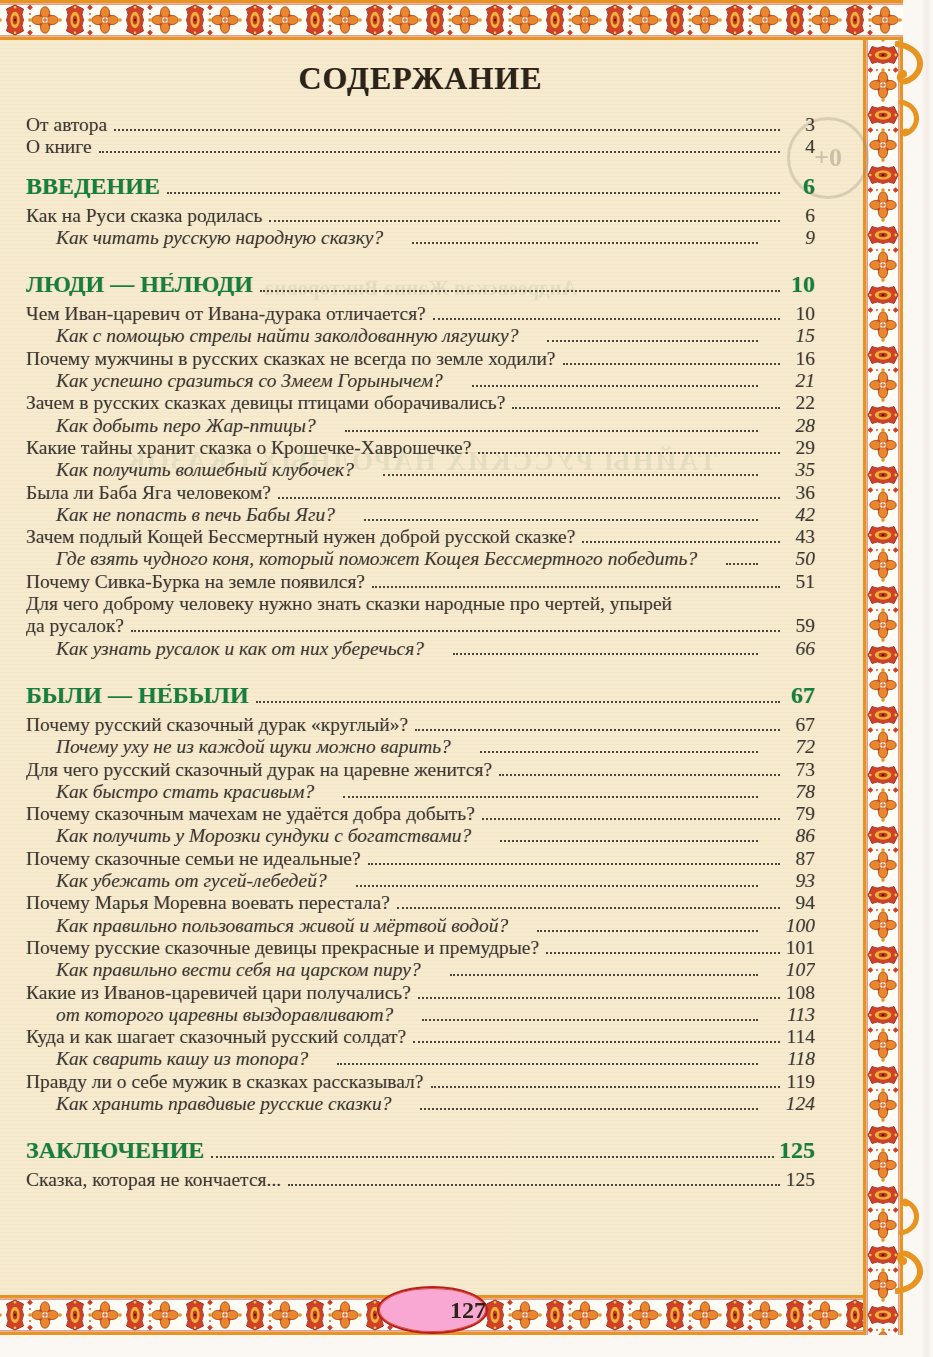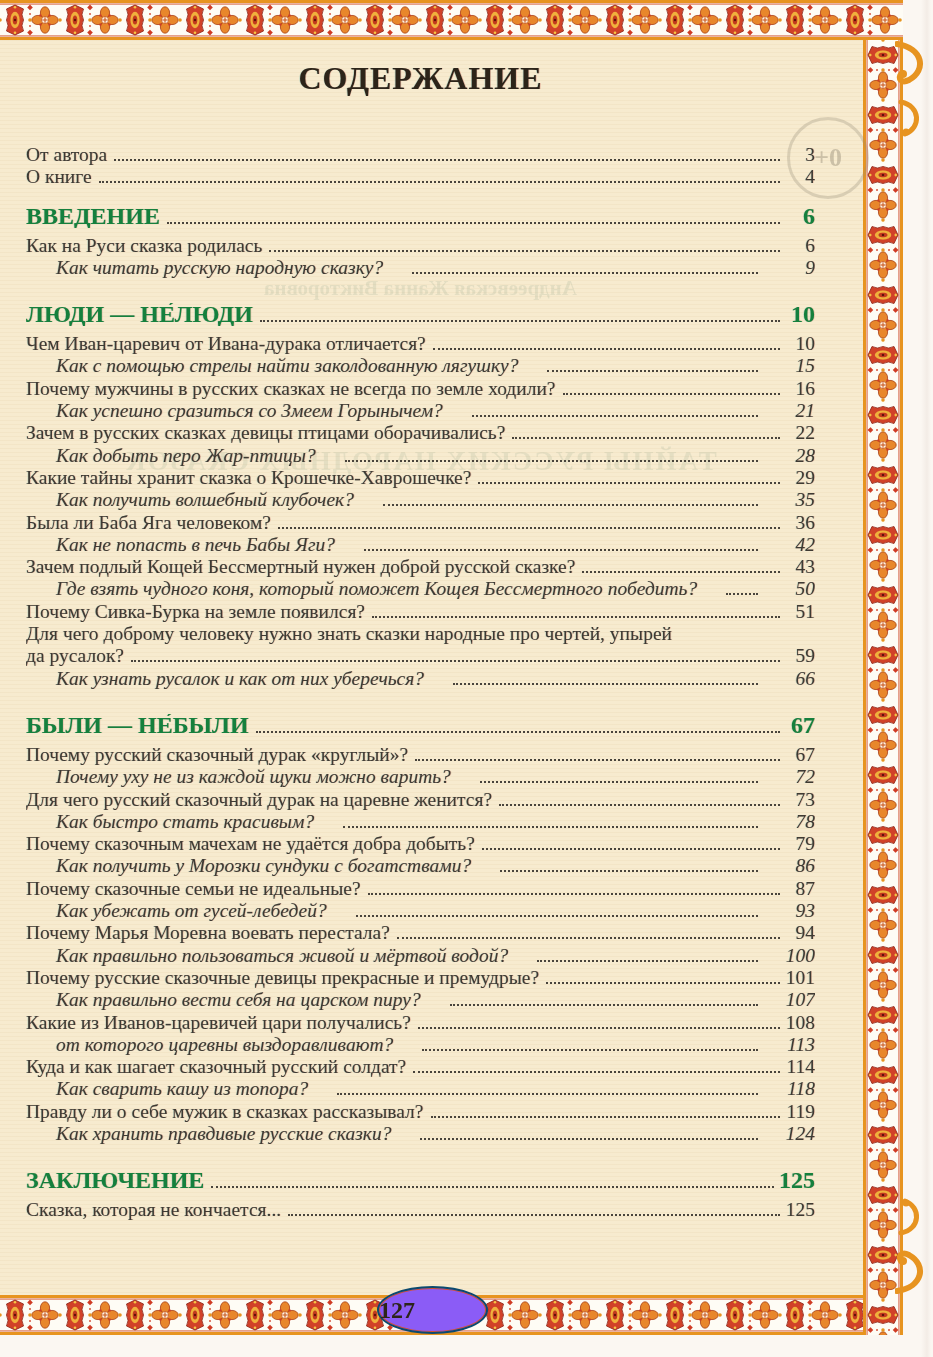--- a/index.html
+++ b/index.html
@@ -15,36 +15,36 @@
   
   .band{position:absolute;display:block;}
   .band-top{left:0;top:0;}
   .band-bottom{left:0;top:1295px;}
   .band-right{left:863px;top:40px;}
   .corner{position:absolute;}
   
   .title{position:absolute;left:26px;top:60px;width:789px;text-align:center;
       font-size:32px;font-weight:bold;letter-spacing:1px;color:#2c2419;
       text-shadow:0.7px 0 rgba(180,50,40,.30), -0.7px 0 rgba(0,140,150,.22);}
-  .toc{position:absolute;left:26px;top:144px;width:789px;color:#3e3a33;
+  .toc{position:absolute;left:26px;top:114px;width:789px;color:#3e3a33;
       font-size:19.5px;}
   .row{display:flex;align-items:baseline;line-height:22.3px;white-space:nowrap;overflow:hidden;
       text-shadow:0.7px 0 rgba(180,50,40,.22), -0.7px 0 rgba(0,140,150,.18);}
   .row .t{flex:0 0 auto;}
   .row .dots{flex:1 1 auto;min-width:16px;border-bottom:2.4px dotted #49443c;
       margin:0 5px 4px 7px;}
   .row .pg{flex:0 0 auto;min-width:30px;text-align:right;}
   .row.sub{padding-left:30px;font-style:italic;gap:22px;}
   .row.head{font-weight:bold;font-size:24px;color:#15803d;margin-top:24px;margin-bottom:7px;}
   .toc > .row.head:nth-child(3){margin-top:16px;}
   .toc > .row:last-child{margin-top:6px;}
   
   .pagenum-badge{position:absolute;left:377px;top:1286px;width:107px;height:44px;
-      background:#8b5cf6;border:2px solid #0c4a6e;border-radius:50%;
-      box-shadow:0 0 0 1px #d8502c inset;display:flex;align-items:center;justify-content:flex-start;z-index:5;}
+      background:#f9a8d4;border:2px solid #b91c1c;border-radius:50%;
+      box-shadow:0 0 0 1px #d8502c inset;display:flex;align-items:center;justify-content:flex-end;z-index:5;}
   .pagenum-badge span{font-size:24px;font-weight:bold;color:#2c2419;}
   
   .ghost{position:absolute;left:26px;width:789px;text-align:center;
       transform:scaleX(-1);color:#6f8c74;pointer-events:none;}
   .ghost-author{top:276px;font-size:21px;font-weight:bold;opacity:.14;}
   .ghost-title{top:446px;font-size:27px;font-weight:bold;letter-spacing:2px;opacity:.13;}
   .ghost-circle{position:absolute;left:787px;top:117px;width:76px;height:76px;border-radius:50%;
       border:3px solid rgba(150,140,120,.30);display:flex;align-items:center;justify-content:center;
       transform:scaleX(-1);color:rgba(140,130,110,.40);font-size:26px;font-weight:bold;pointer-events:none;}
 </style>

